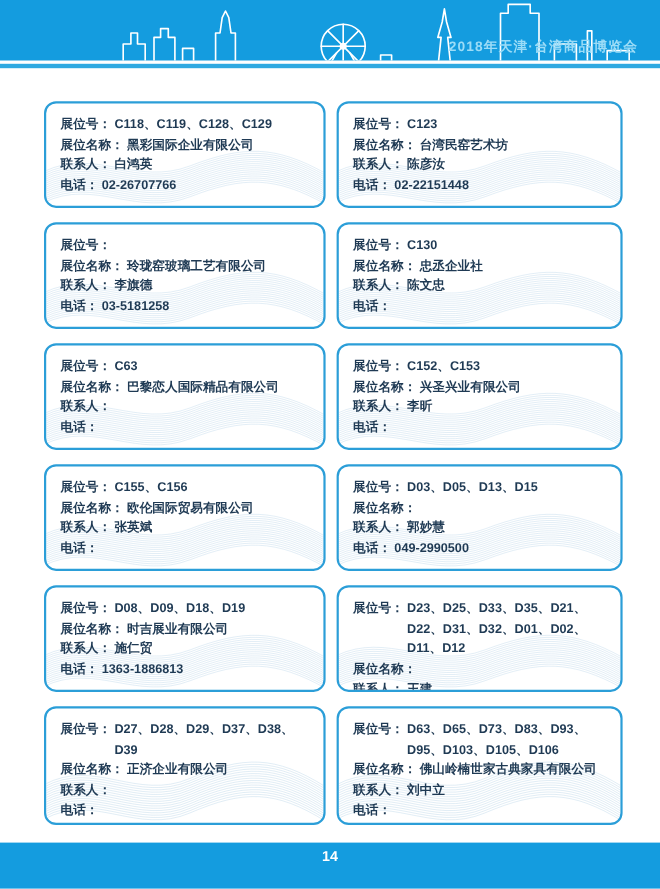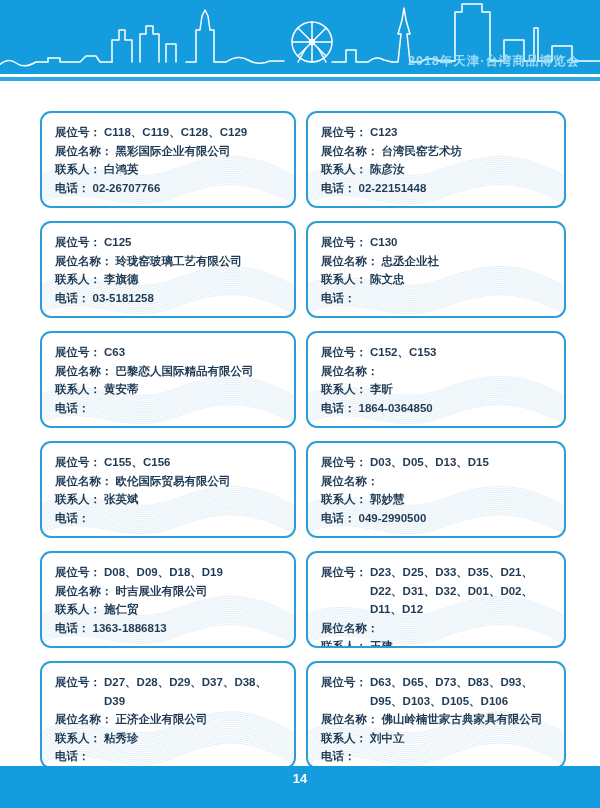--- a/index.html
+++ b/index.html
@@ -1,21 +1,21 @@
 <!DOCTYPE html>
 <html><head>
 <meta charset="utf-8">
 <style>
   html,body{margin:0;padding:0;}
   body{
     width:600px;height:808px;position:relative;background:#ffffff;
     font-family:"Liberation Sans","DejaVu Sans",sans-serif;overflow:hidden;
   }
   
-  .header{position:relative;height:74px;background:#149cdf;overflow:hidden;}
+  .header{position:relative;height:55px;background:#149cdf;overflow:hidden;}
   .skyline{position:absolute;left:0;top:0;width:600px;height:71px;}
   .expo-title{
     position:absolute;right:20px;bottom:4px;color:#9bdcf7;
     font-size:12.5px;font-weight:bold;letter-spacing:1px;white-space:nowrap;
   }
   .header-rule-white{height:3px;background:#ffffff;}
   .header-rule-blue{height:4px;background:#2fa9e1;}
   
   .cards{
     display:grid;
@@ -166,21 +166,20 @@
         <path d="M-2 56 C 45 30, 85 72, 135 50 S 215 28, 262 58" class="wl"></path>
         <path d="M-2 58.2 C 45 32.2, 85 74.2, 135 52.2 S 215 30.200000000000003, 262 60.2" class="wl"></path>
         <path d="M-2 60.400000000000006 C 45 34.400000000000006, 85 76.4, 135 54.400000000000006 S 215 32.400000000000006, 262 62.400000000000006" class="wl"></path>
         <path d="M-2 62.6 C 45 36.6, 85 78.6, 135 56.6 S 215 34.6, 262 64.6" class="wl"></path>
         <path d="M-2 64.80000000000001 C 45 38.80000000000001, 85 80.80000000000001, 135 58.80000000000001 S 215 36.80000000000001, 262 66.80000000000001" class="wl"></path>
         <path d="M-2 67 C 45 41, 85 83, 135 61 S 215 39, 262 69" class="wl"></path>
       </svg>
     <div class="rows">
       <div class="row">
           <span class="lbl">展位号：</span>
-          <span class="val">C125</span>
         </div>
       <div class="row">
           <span class="lbl">展位名称：</span>
           <span class="val">玲珑窑玻璃工艺有限公司</span>
         </div>
       <div class="row">
           <span class="lbl">联系人：</span>
           <span class="val">李旗德</span>
         </div>
       <div class="row">
@@ -251,21 +250,20 @@
       <div class="row">
           <span class="lbl">展位号：</span>
           <span class="val">C63</span>
         </div>
       <div class="row">
           <span class="lbl">展位名称：</span>
           <span class="val">巴黎恋人国际精品有限公司</span>
         </div>
       <div class="row">
           <span class="lbl">联系人：</span>
-          <span class="val">黄安蒂</span>
         </div>
       <div class="row">
           <span class="lbl">电话：</span>
           <span class="val"></span>
         </div>
     </div>
   </div>
 
   <div class="card">
     <svg class="wave" viewBox="0 0 260 70" preserveAspectRatio="none">
@@ -286,28 +284,28 @@
         <path d="M-2 64.80000000000001 C 45 38.80000000000001, 85 80.80000000000001, 135 58.80000000000001 S 215 36.80000000000001, 262 66.80000000000001" class="wl"></path>
         <path d="M-2 67 C 45 41, 85 83, 135 61 S 215 39, 262 69" class="wl"></path>
       </svg>
     <div class="rows">
       <div class="row">
           <span class="lbl">展位号：</span>
           <span class="val">C152、C153</span>
         </div>
       <div class="row">
           <span class="lbl">展位名称：</span>
+          <span class="val">兴圣兴业有限公司</span>
         </div>
       <div class="row">
           <span class="lbl">联系人：</span>
           <span class="val">李昕</span>
         </div>
       <div class="row">
           <span class="lbl">电话：</span>
-          <span class="val">1864-0364850</span>
         </div>
     </div>
   </div>
 
   <div class="card">
     <svg class="wave" viewBox="0 0 260 70" preserveAspectRatio="none">
         <path d="M-2 34 C 45 8, 85 50, 135 28 S 215 6, 262 36" class="wl"></path>
         <path d="M-2 36.2 C 45 10.200000000000003, 85 52.2, 135 30.200000000000003 S 215 8.200000000000003, 262 38.2" class="wl"></path>
         <path d="M-2 38.4 C 45 12.399999999999999, 85 54.4, 135 32.4 S 215 10.399999999999999, 262 40.4" class="wl"></path>
         <path d="M-2 40.6 C 45 14.600000000000001, 85 56.6, 135 34.6 S 215 12.600000000000001, 262 42.6" class="wl"></path>
@@ -478,21 +476,20 @@
       <div class="row">
           <span class="lbl">展位号：</span>
           <span class="val">D27、D28、D29、D37、D38、D39</span>
         </div>
       <div class="row">
           <span class="lbl">展位名称：</span>
           <span class="val">正济企业有限公司</span>
         </div>
       <div class="row">
           <span class="lbl">联系人：</span>
-          <span class="val">粘秀珍</span>
         </div>
       <div class="row">
           <span class="lbl">电话：</span>
         </div>
     </div>
   </div>
 
   <div class="card">
     <svg class="wave" viewBox="0 0 260 70" preserveAspectRatio="none">
         <path d="M-2 34 C 45 8, 85 50, 135 28 S 215 6, 262 36" class="wl"></path>

